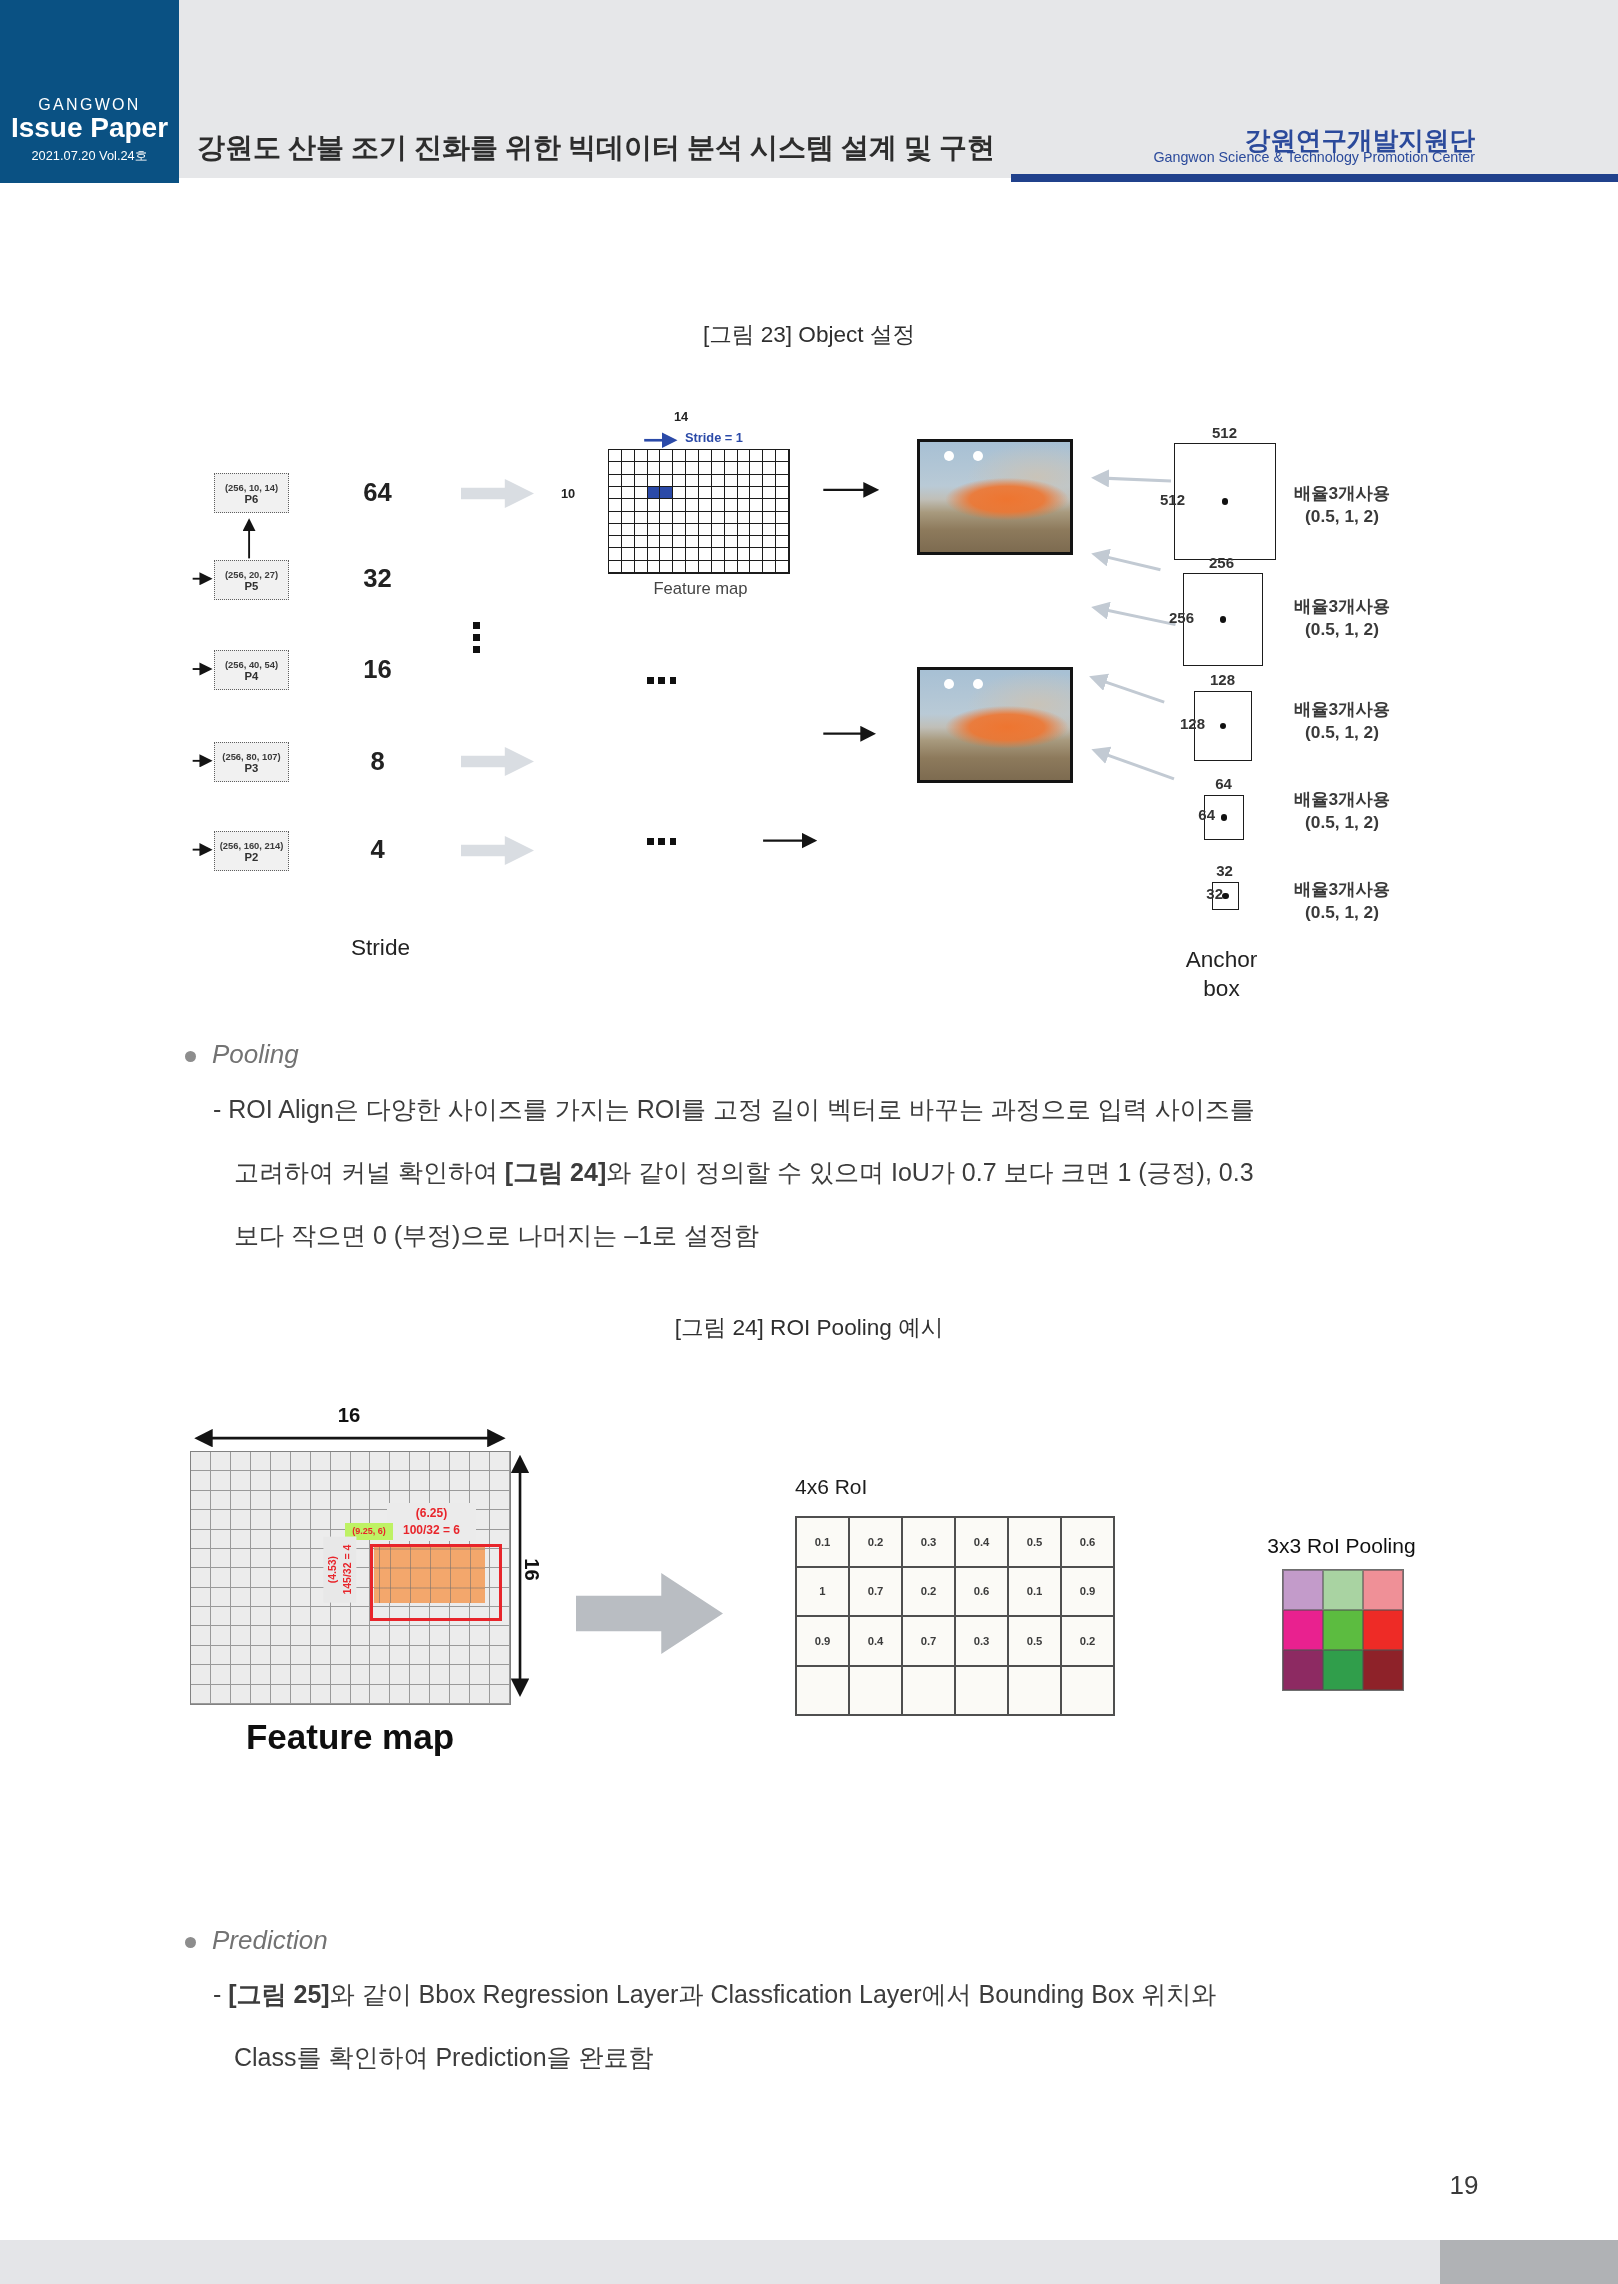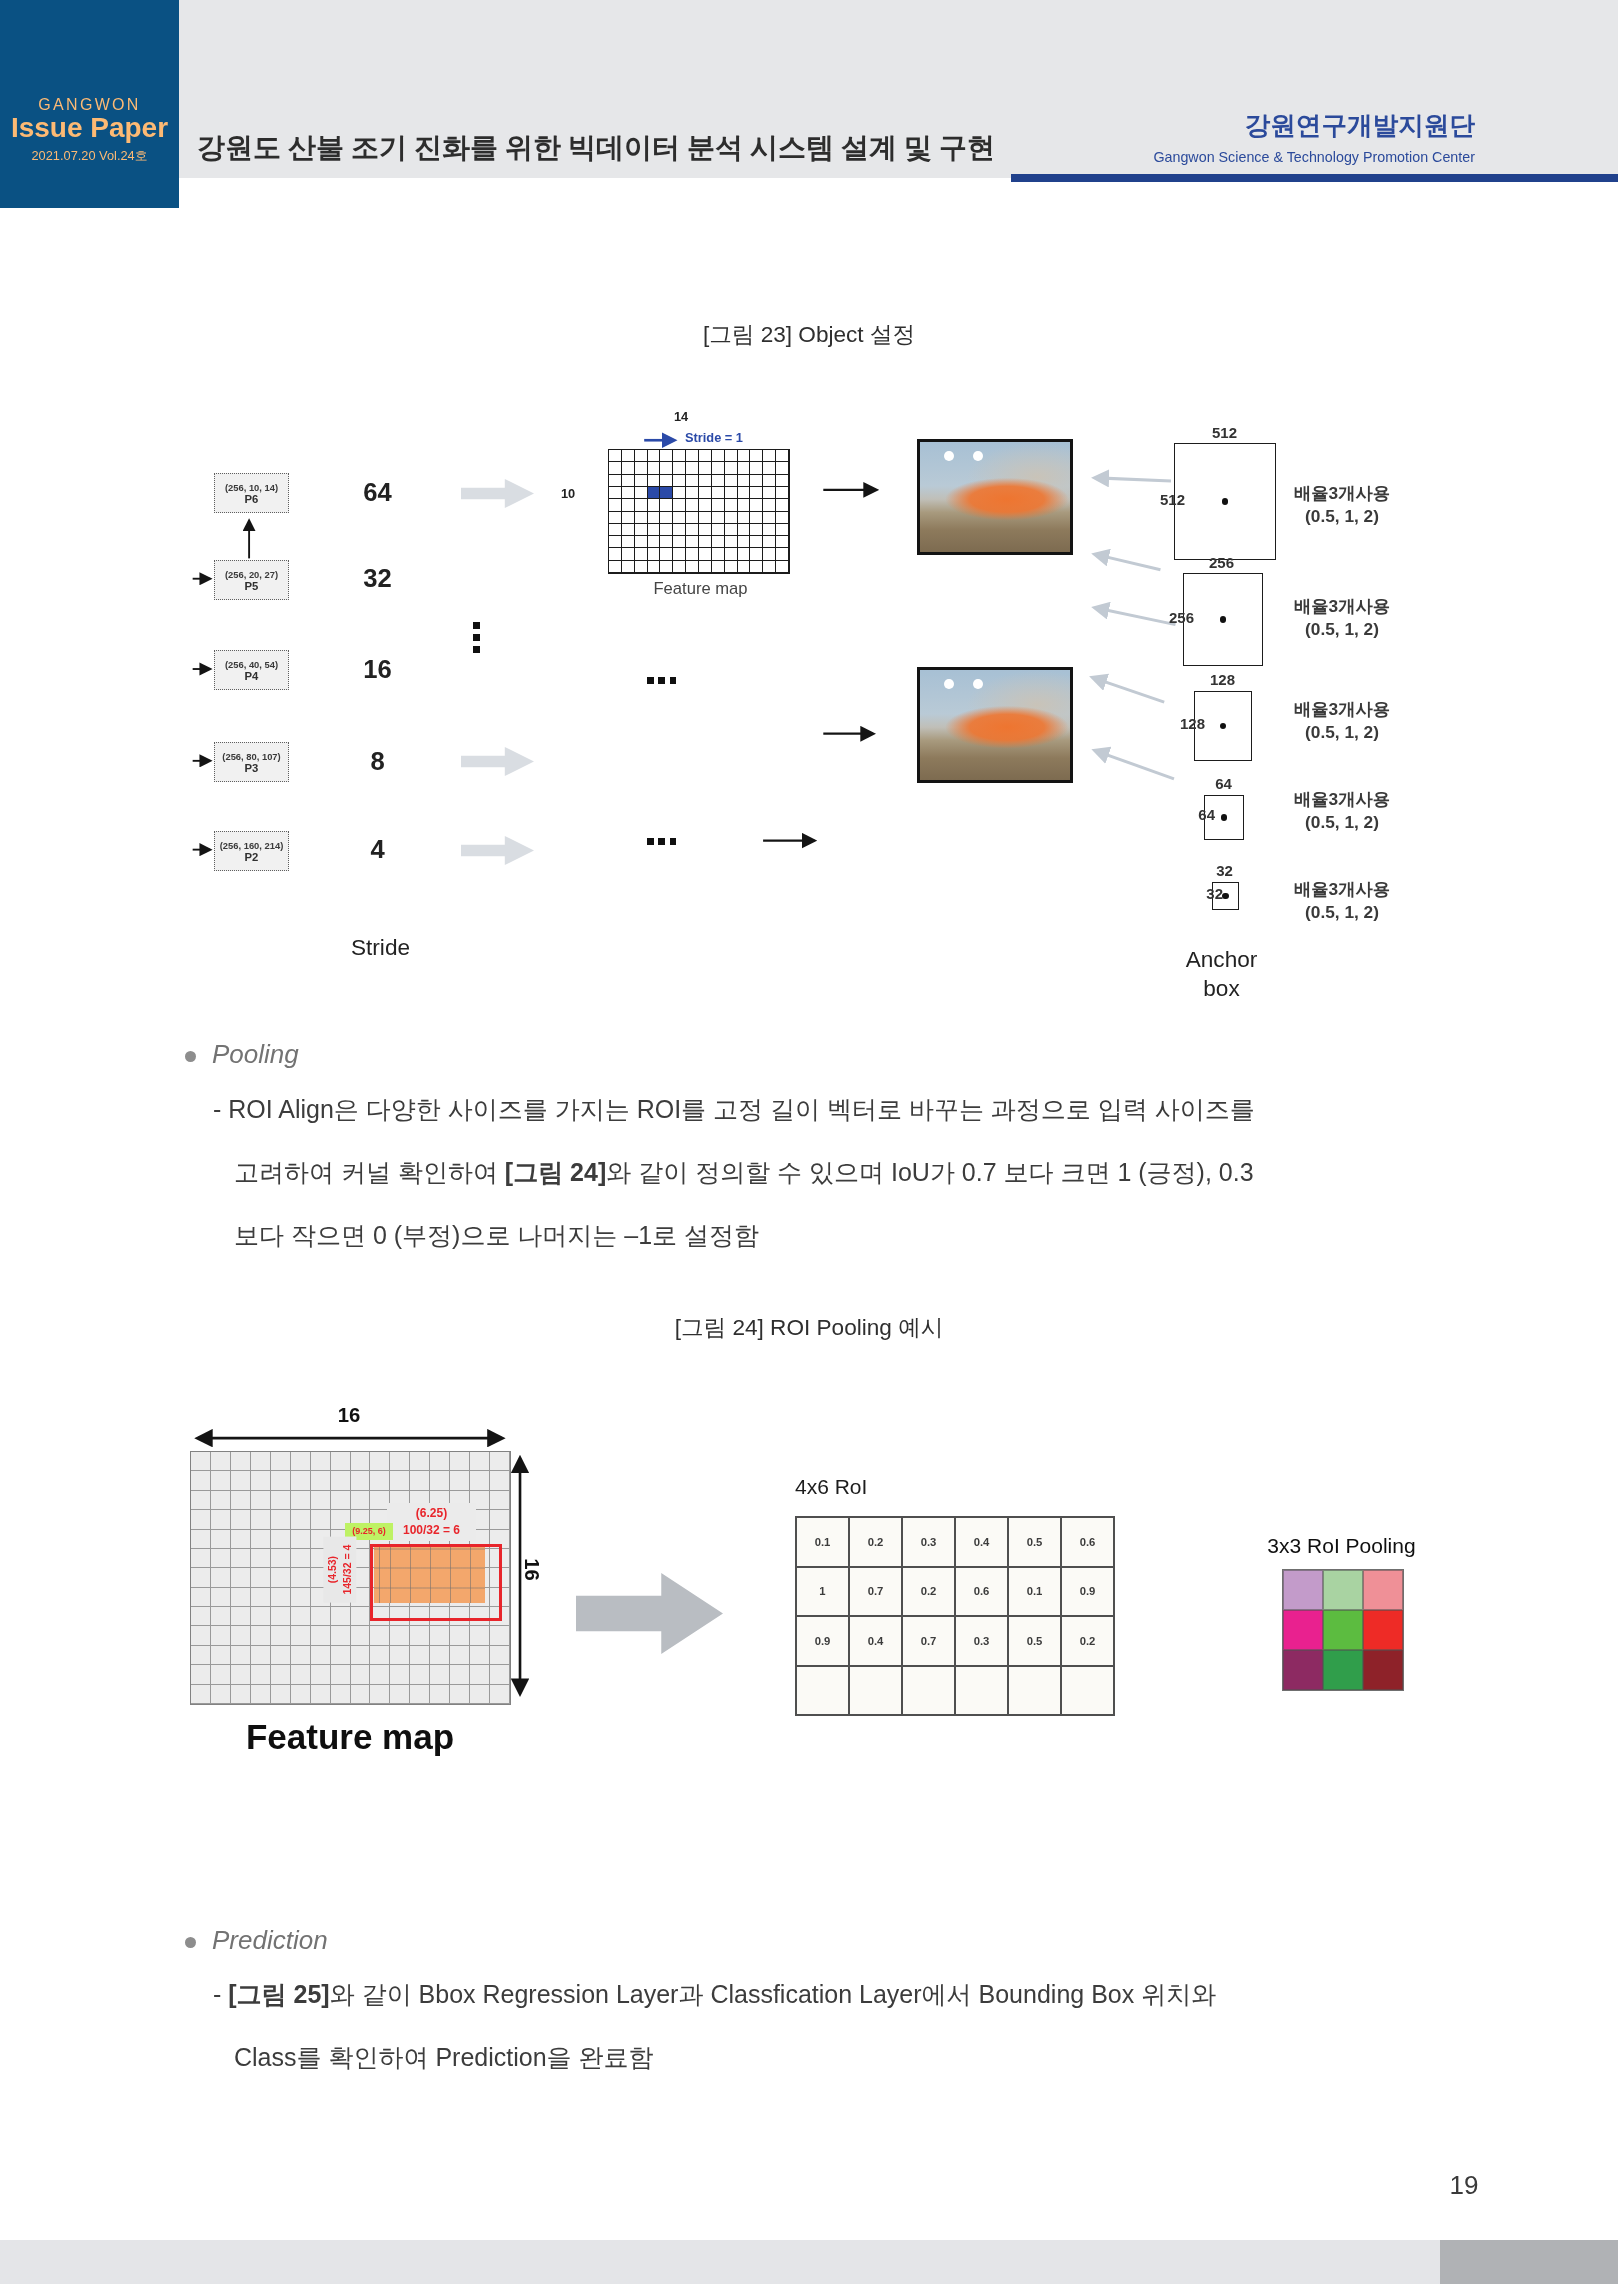--- a/index.html
+++ b/index.html
@@ -2,28 +2,28 @@
 <html style="font-size:12px"><head>
 <meta charset="utf-8">
 <style>
   html,body{margin:0;padding:0;background:#fff;}
   .page{position:relative;width:1618px;height:2284px;background:#ffffff;
         font-family:"Liberation Sans",sans-serif;color:#3c3c3c;overflow:hidden;}
   .abs{position:absolute;}
 
   
   .hband{left:0;top:0;width:1618px;height:178px;background:#e6e7e9;}
-  .hlogo{left:0;top:0;width:179px;height:208px;background:#0a5183;color:#fdba74;}
+  .hlogo{left:0;top:0;width:179px;height:183px;background:#0a5183;color:#ffffff;}
   .hlogo .b{position:absolute;left:0;width:100%;text-align:center;}
   .brand{top:96px;font-size:16px;letter-spacing:2.3px;font-weight:400;}
   .ltitle{top:112px;font-size:28px;font-weight:700;}
   .lmeta{top:148px;font-size:12.8px;}
   .dtitle{left:197px;top:129px;font-size:28px;font-weight:700;color:#2d2d2d;
           font-family:"Liberation Serif",serif;white-space:nowrap;}
-  .orgname{left:865px;top:108px;width:610px;text-align:right;font-size:25.6px;font-weight:700;color:#2b4a9b;}
+  .orgname{left:865px;top:123px;width:610px;text-align:right;font-size:25.6px;font-weight:700;color:#2b4a9b;}
   .orgsub{left:865px;top:149px;width:610px;text-align:right;font-size:14.3px;color:#2b4a9b;}
   .hbar{left:1011px;top:174px;width:607px;height:7.5px;background:#20418c;}
 
   
   .caption{left:0;width:1618px;text-align:center;font-size:22.6px;color:#2f2f2f;}
   .bullet{width:11.3px;height:11.3px;border-radius:50%;background:#8d8d8d;}
   .heading{left:212px;font-size:26px;color:#737373;font-style:italic;}
   .bodyline{font-size:25px;color:#3c3c3c;white-space:nowrap;}
   .bodyline b{font-weight:700;}
   .pagenum{left:1430px;top:2170px;width:68px;text-align:center;font-size:26px;color:#3a3a3a;}

